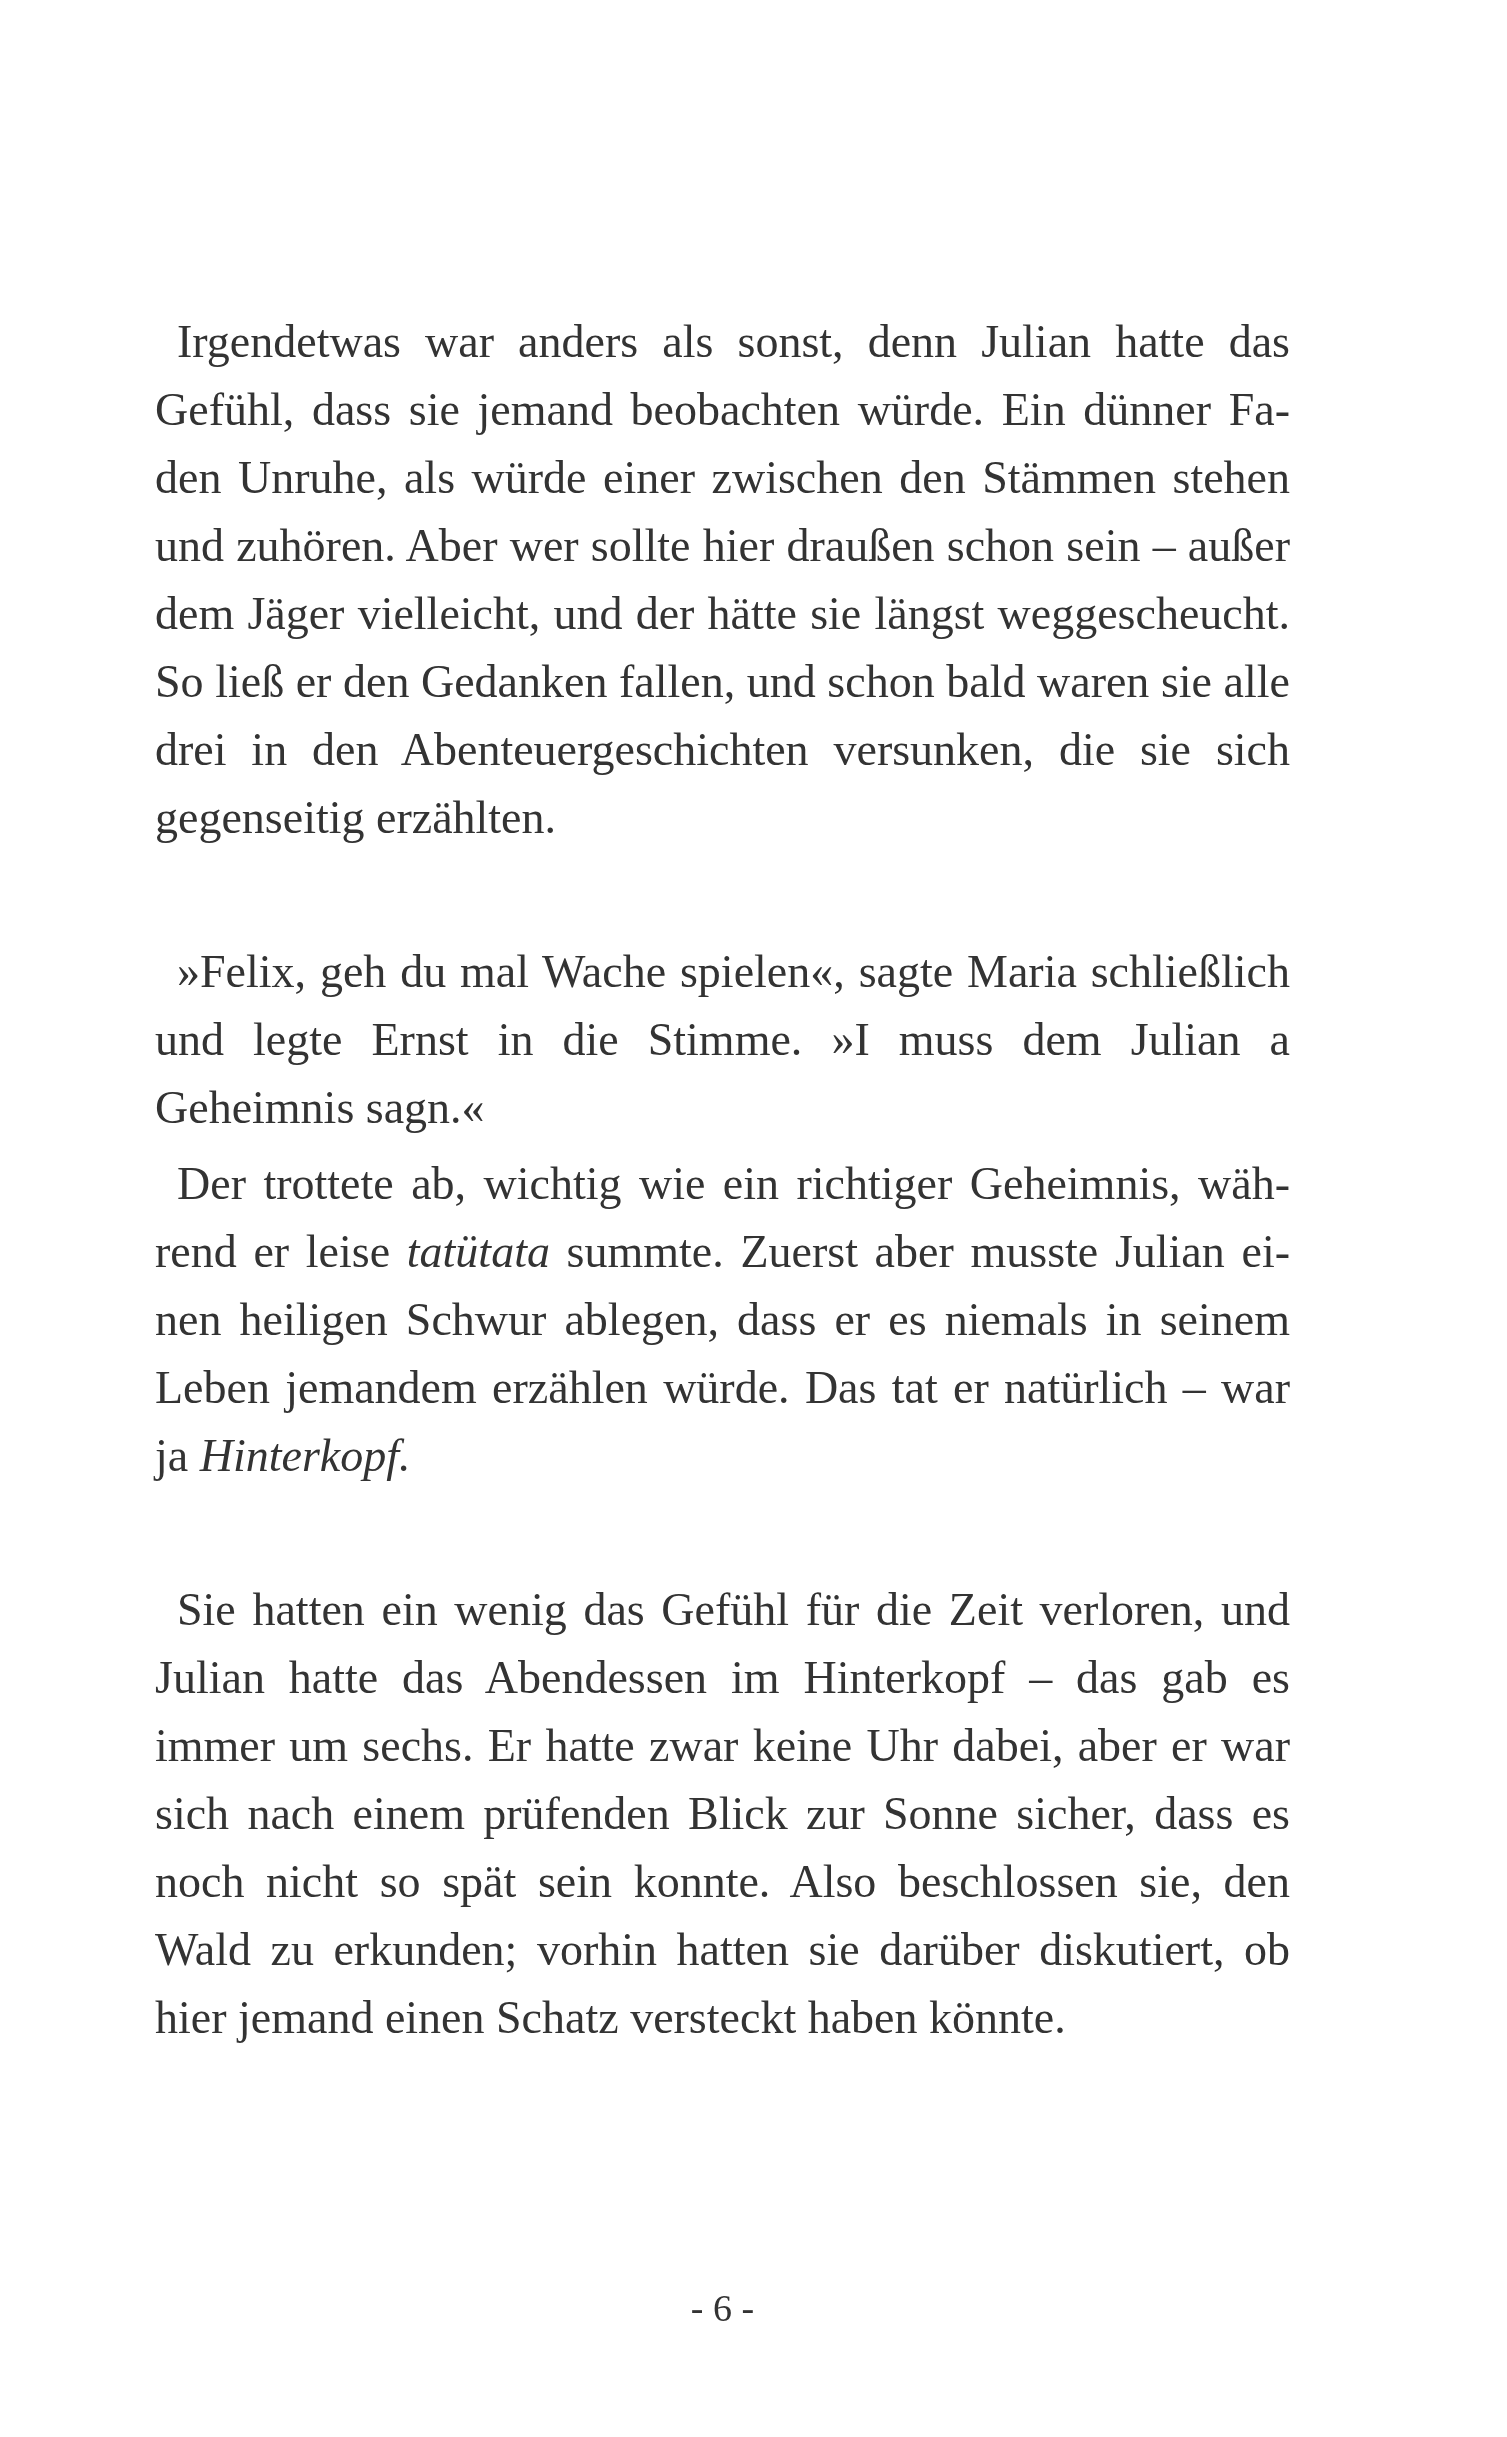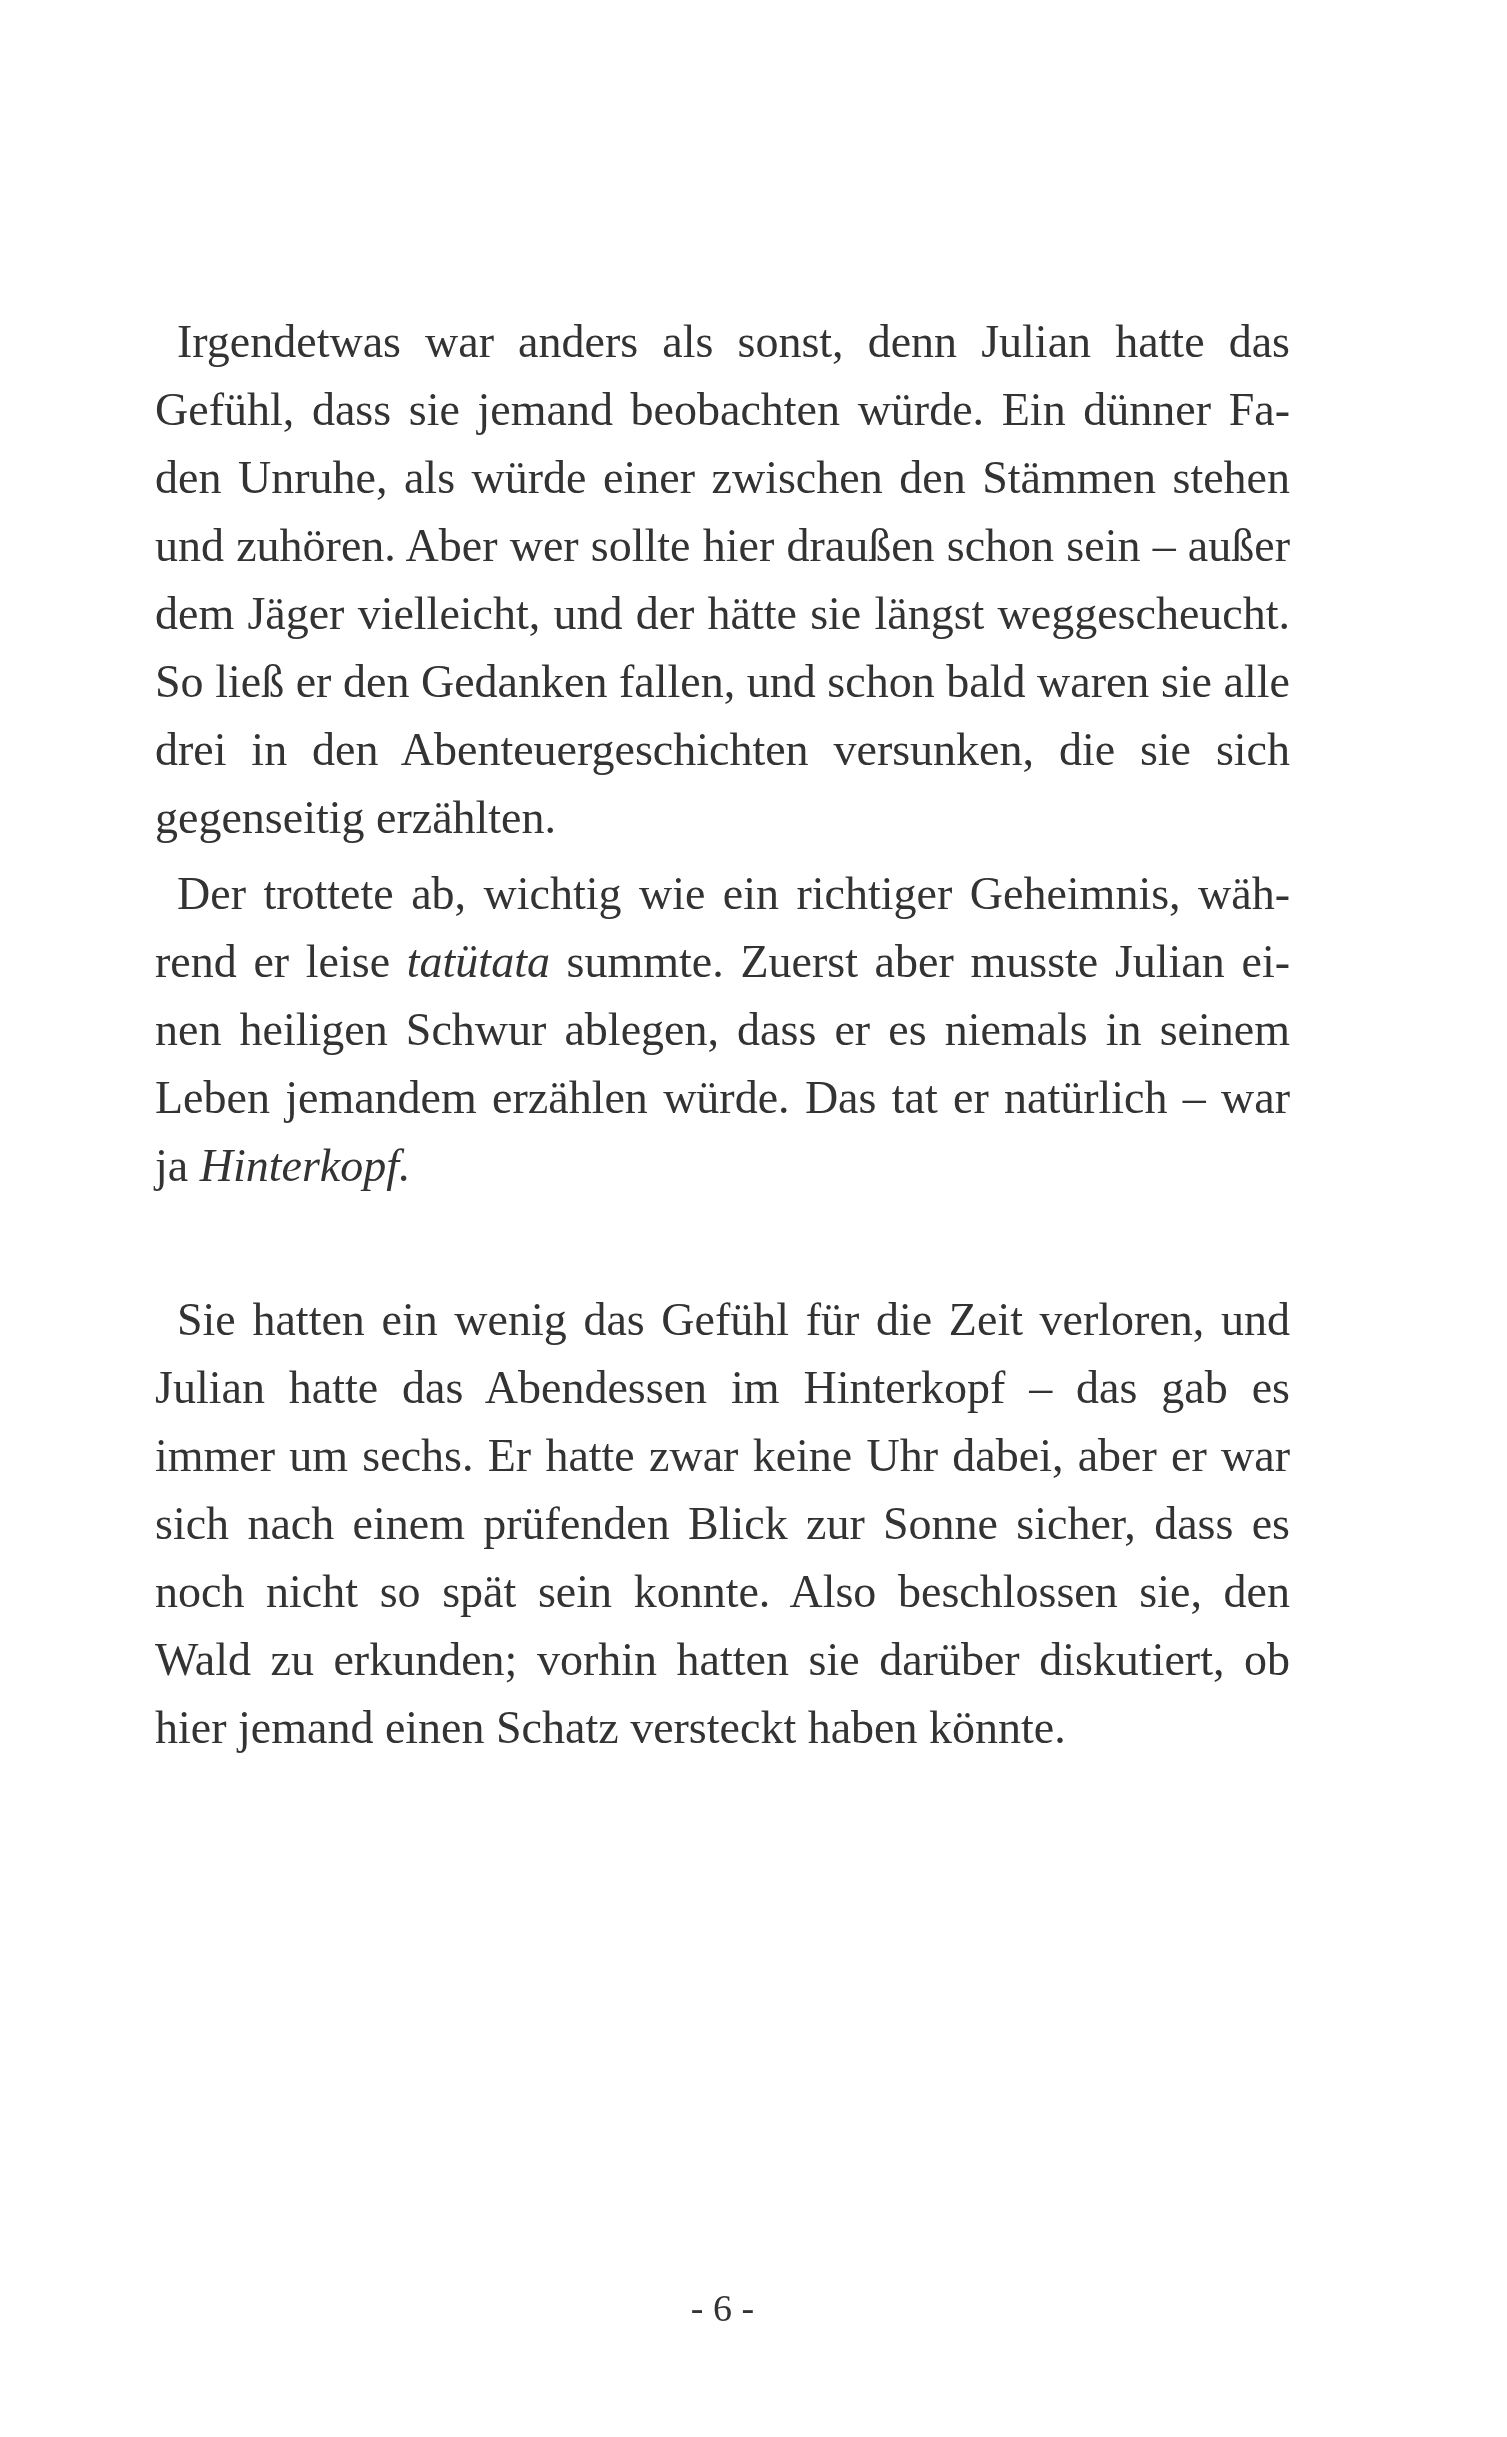--- a/index.html
+++ b/index.html
@@ -48,20 +48,21 @@
     color: #333333;
   }
 </style>
 </head>
 <body>
 
 <div class="page">
 
   <p class="para">Irgendetwas war anders als sonst, denn Julian hatte das Gefühl, dass sie jemand beobachten würde. Ein dünner Fa­den Unruhe, als würde einer zwischen den Stämmen ste­hen und zuhören. Aber wer sollte hier draußen schon sein – außer dem Jäger vielleicht, und der hätte sie längst weg­gescheucht. So ließ er den Gedanken fallen, und schon bald waren sie alle drei in den Abenteuergeschichten ver­sunken, die sie sich gegenseitig erzählten.</p>
 
+  <p class="para gap">»Felix, geh du mal Wache spielen«, sagte Maria schließ­lich und legte Ernst in die Stimme. »I muss dem Julian a Geheimnis sagn.«</p>
 
   <p class="para"><span>Der trottete ab, wichtig wie ein richtiger Geheimnis, wäh­rend er leise </span><span class="italic">tatütata</span><span> summte. Zuerst aber musste Julian ei­nen heiligen Schwur ablegen, dass er es niemals in seinem Leben jemandem erzählen würde. Das tat er natürlich – war ja </span><span class="italic">Hinterkopf.</span></p>
 
   <p class="para gap">Sie hatten ein wenig das Gefühl für die Zeit verloren, und Julian hatte das Abendessen im Hinterkopf – das gab es immer um sechs. Er hatte zwar keine Uhr dabei, aber er war sich nach einem prüfenden Blick zur Sonne sicher, dass es noch nicht so spät sein konnte. Also beschlossen sie, den Wald zu erkunden; vorhin hatten sie darüber dis­kutiert, ob hier jemand einen Schatz versteckt haben könnte.</p>
 
   <div class="page-number">- 6 -</div>
 
 </div>
 
 

